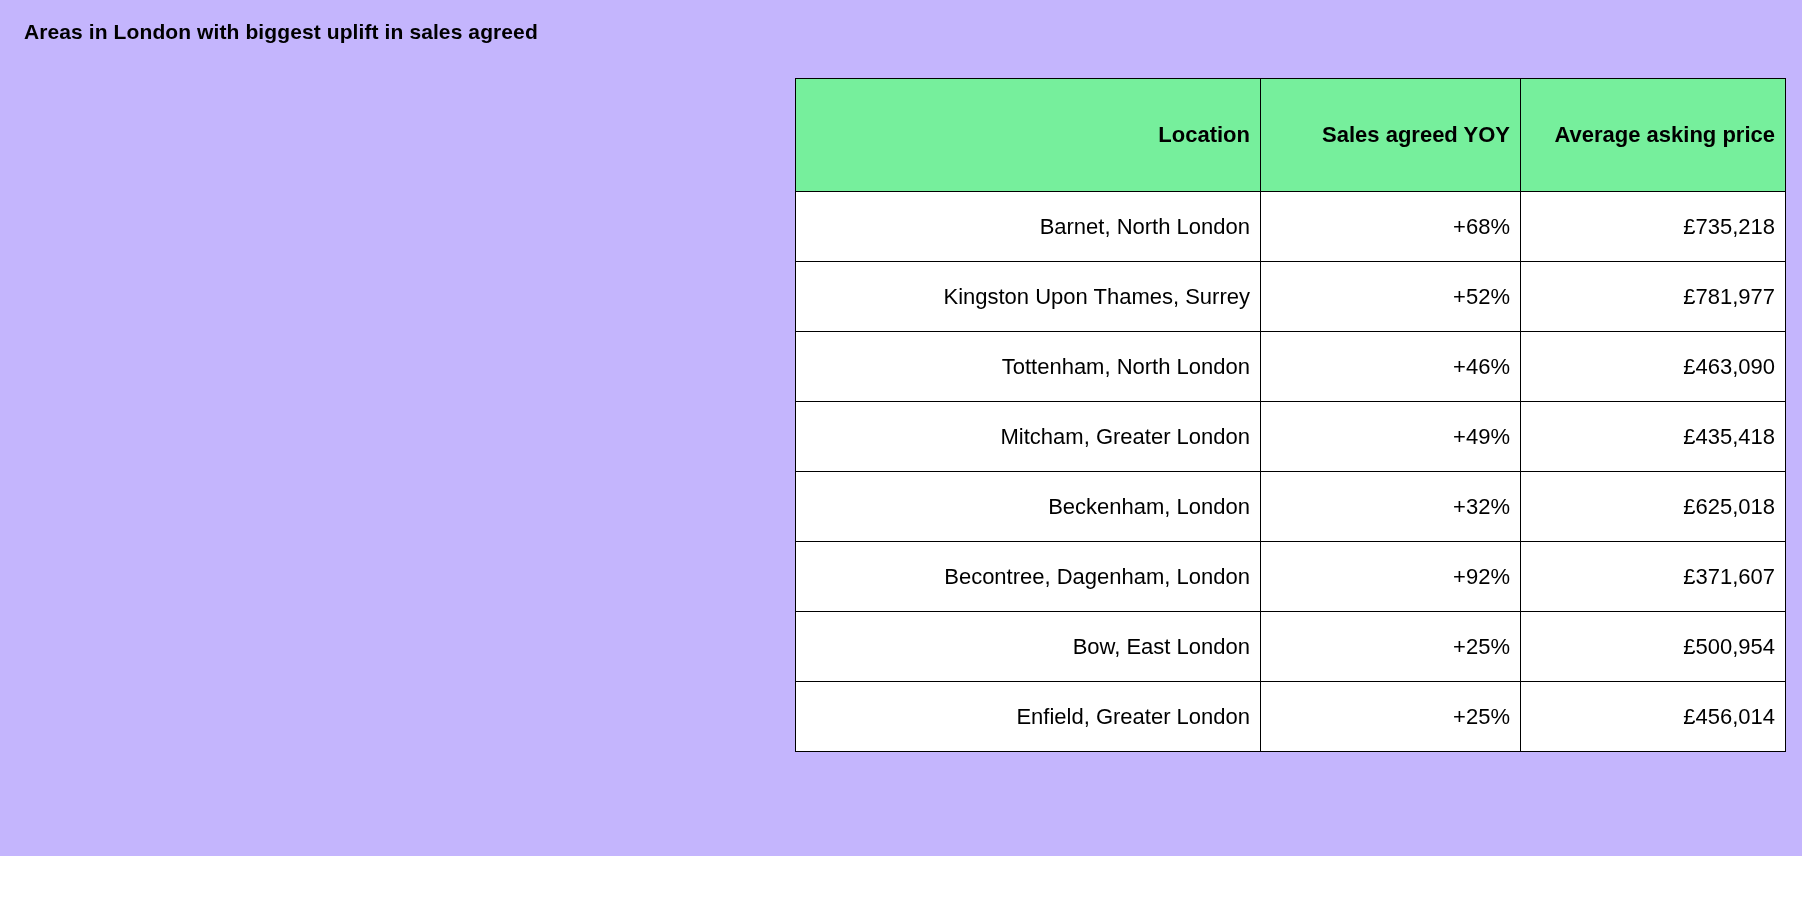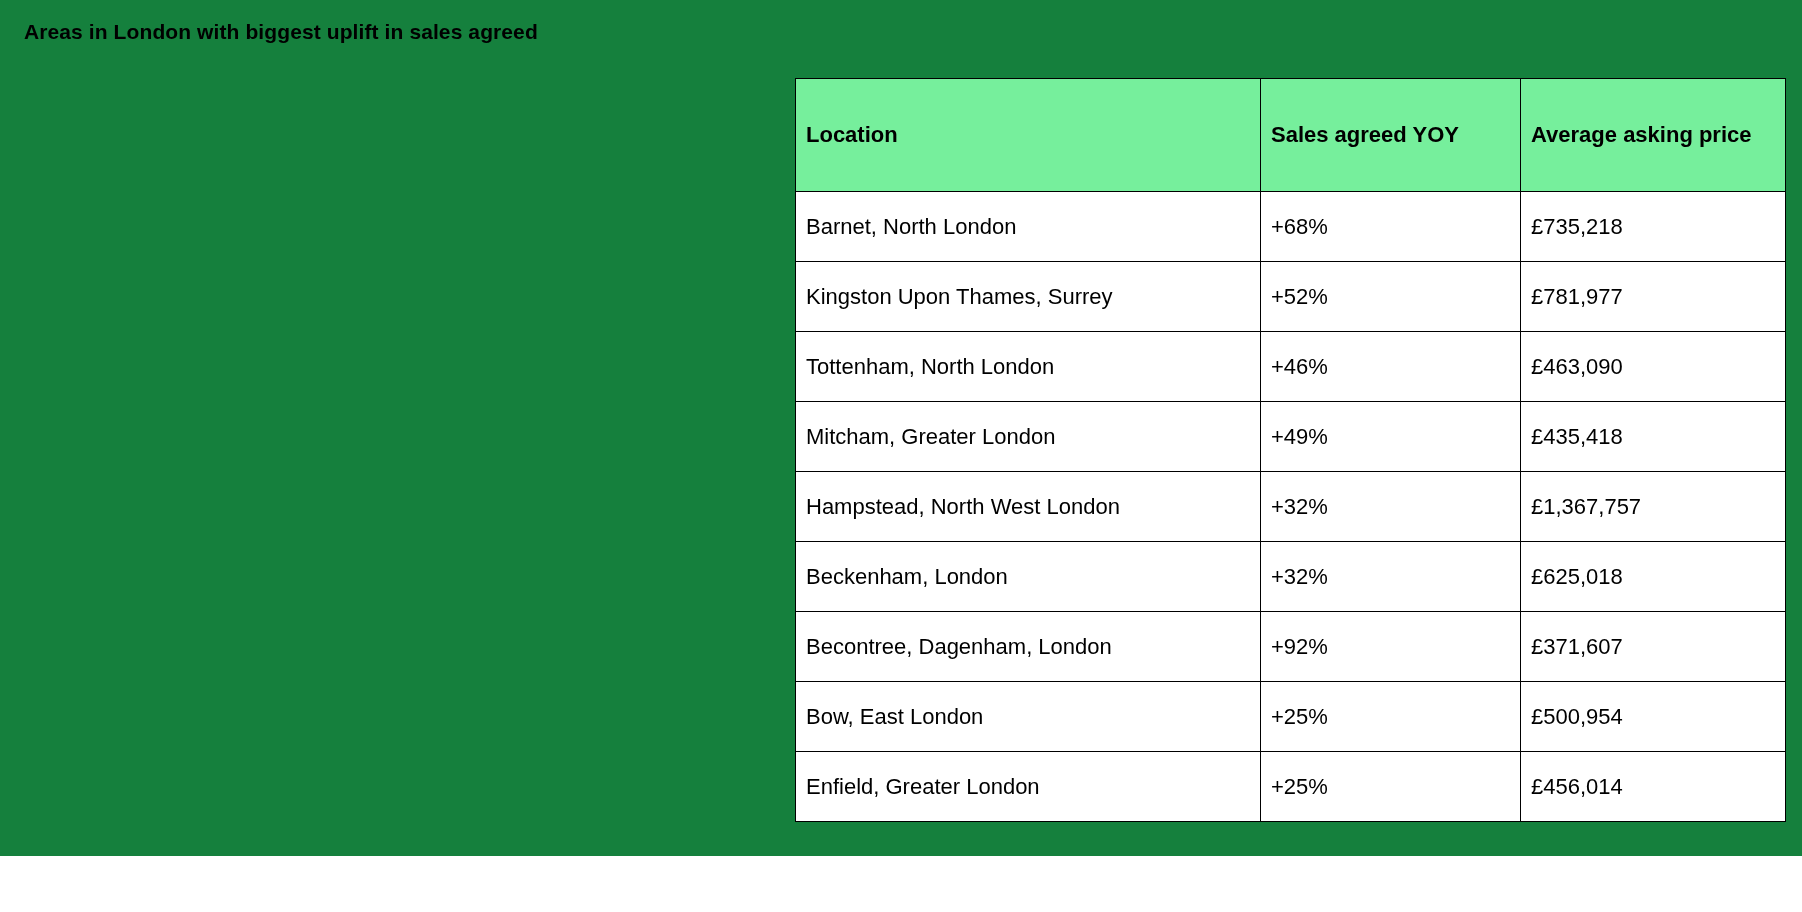--- a/index.html
+++ b/index.html
@@ -9,21 +9,21 @@
     width: 1802px;
     height: 912px;
     font-family: "Liberation Sans", sans-serif;
     color: #000000;
   }
   #page {
     position: relative;
     width: 1802px;
     height: 856px;
     overflow: hidden;
-    background: #15803d;
+    background: #c4b5fd;
   }
   #page-title {
     position: absolute;
     left: 24px;
     top: 20px;
     font-size: 21px;
     font-weight: bold;
     letter-spacing: 0.1px;
     color: #000000;
     white-space: nowrap;
@@ -35,21 +35,21 @@
     width: 990px;
   }
   table.data-table {
     border-collapse: collapse;
     width: 990px;
     table-layout: fixed;
   }
   table.data-table th,
   table.data-table td {
     border: 1.5px solid #000000;
-    text-align: left;
+    text-align: right;
     vertical-align: middle;
     color: #000000;
   }
   table.data-table thead th {
     background: #76ef9c;
     font-size: 22px;
     font-weight: bold;
     line-height: 1.22;
     padding: 18px 10px;
     height: 76px;
@@ -101,25 +101,20 @@
           <td>Tottenham, North London</td>
           <td>+46%</td>
           <td>£463,090</td>
         </tr>
         <tr>
           <td>Mitcham, Greater London</td>
           <td>+49%</td>
           <td>£435,418</td>
         </tr>
         <tr>
-          <td>Hampstead, North West London</td>
-          <td>+32%</td>
-          <td>£1,367,757</td>
-        </tr>
-        <tr>
           <td>Beckenham, London</td>
           <td>+32%</td>
           <td>£625,018</td>
         </tr>
         <tr>
           <td>Becontree, Dagenham, London</td>
           <td>+92%</td>
           <td>£371,607</td>
         </tr>
         <tr>

